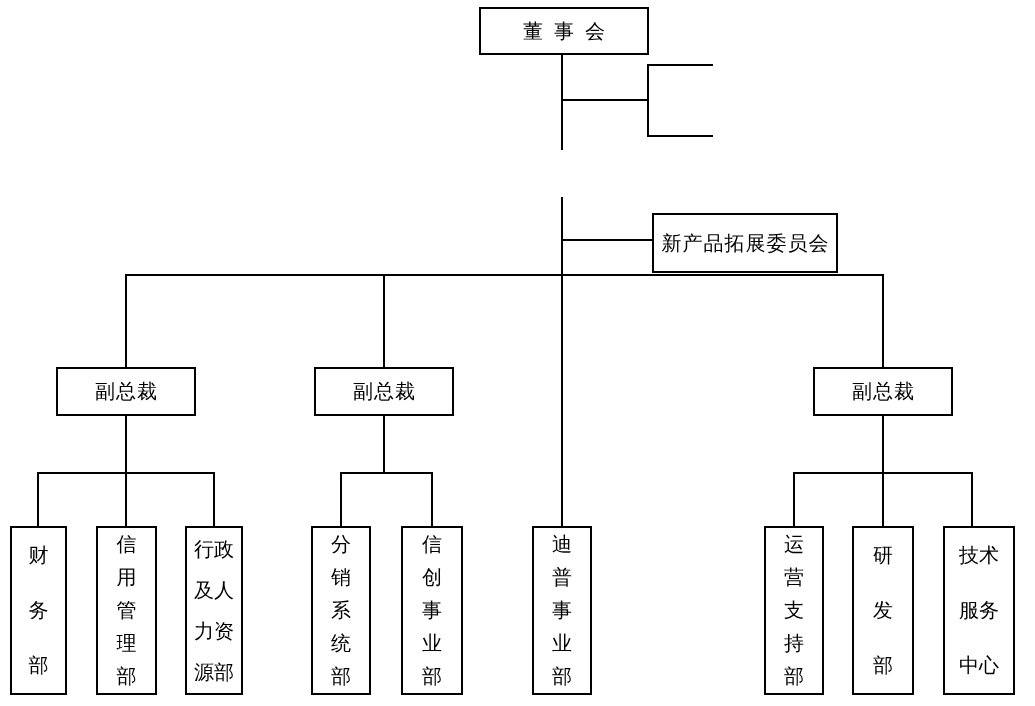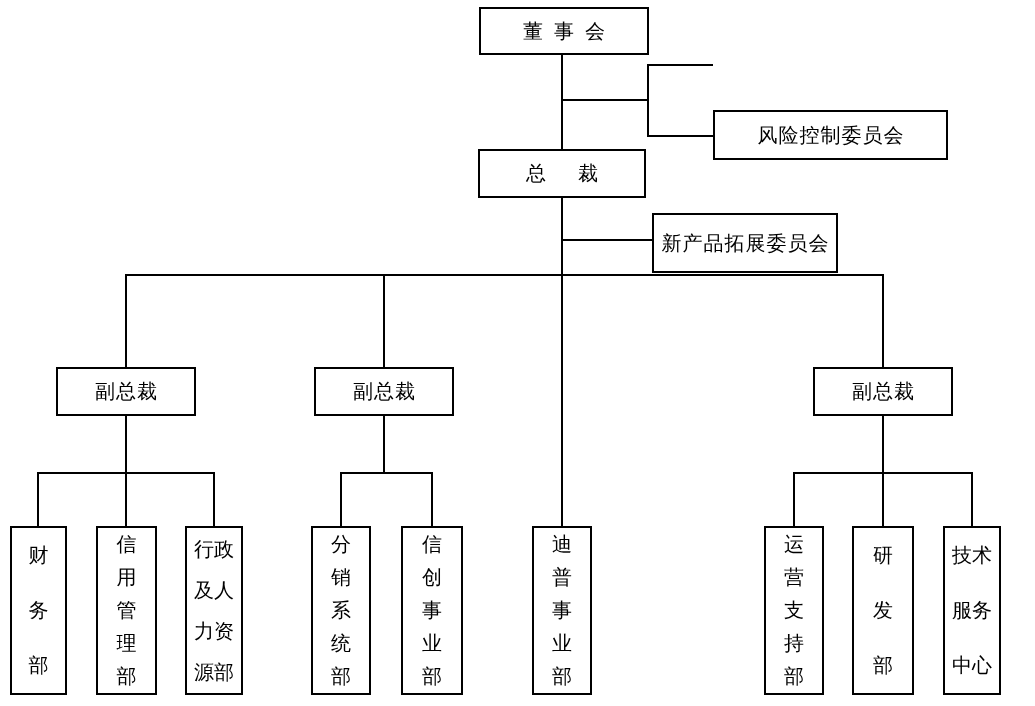--- a/index.html
+++ b/index.html
@@ -50,27 +50,21 @@
   <div class="line" style="left:431px;top:472px;width:2px;height:55px;"></div>
   <div class="line" style="left:793px;top:472px;width:2px;height:55px;"></div>
   <div class="line" style="left:882px;top:472px;width:2px;height:55px;"></div>
   <div class="line" style="left:971px;top:472px;width:2px;height:55px;"></div>
 
   <div class="box hbox" style="left:479px;top:7px;width:170px;height:48px;">
     <span class="ls-board">董事会</span>
   </div>
 
 
-  <div class="box hbox" style="left:713px;top:110px;width:235px;height:50px;">
-    <span class="ls-sm">风险控制委员会</span>
-  </div>
 
-  <div class="box hbox" style="left:478px;top:149px;width:168px;height:49px;">
-    <span class="ls-pres">总裁</span>
-  </div>
 
   <div class="box hbox" style="left:652px;top:213px;width:186px;height:60px;">
     <span class="ls-sm">新产品拓展委员会</span>
   </div>
 
   <div class="box hbox" style="left:56px;top:367px;width:140px;height:49px;">
     <span class="ls-sm">副总裁</span>
   </div>
 
   <div class="box hbox" style="left:314px;top:367px;width:140px;height:49px;">
@@ -133,19 +127,19 @@
 持
 部</span>
   </div>
 
   <div class="box vbox lh55" style="left:852px;top:526px;width:62px;height:169px;">
     <span>研
 发
 部</span>
   </div>
 
-  <div class="box vbox lh55" style="left:943px;top:526px;width:58px;height:169px;">
+  <div class="box vbox lh55" style="left:943px;top:526px;width:72px;height:169px;">
     <span>技术
 服务
 中心</span>
   </div>
 
 </div>
 
 </body></html>

